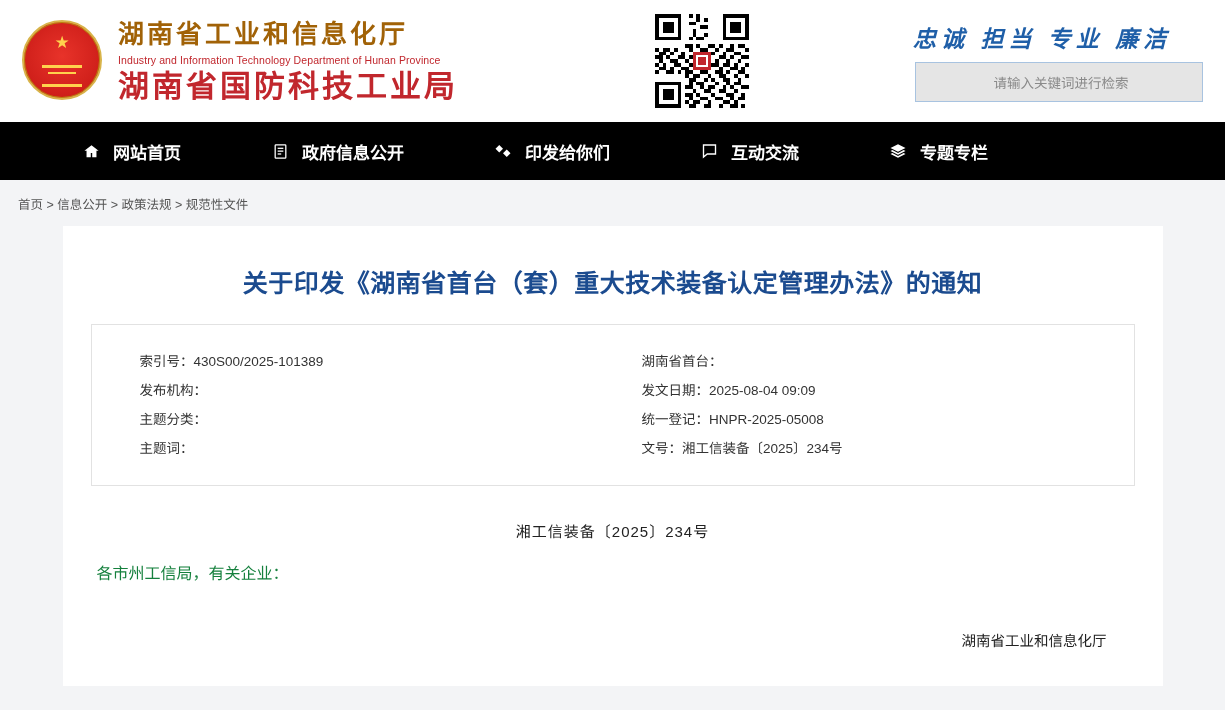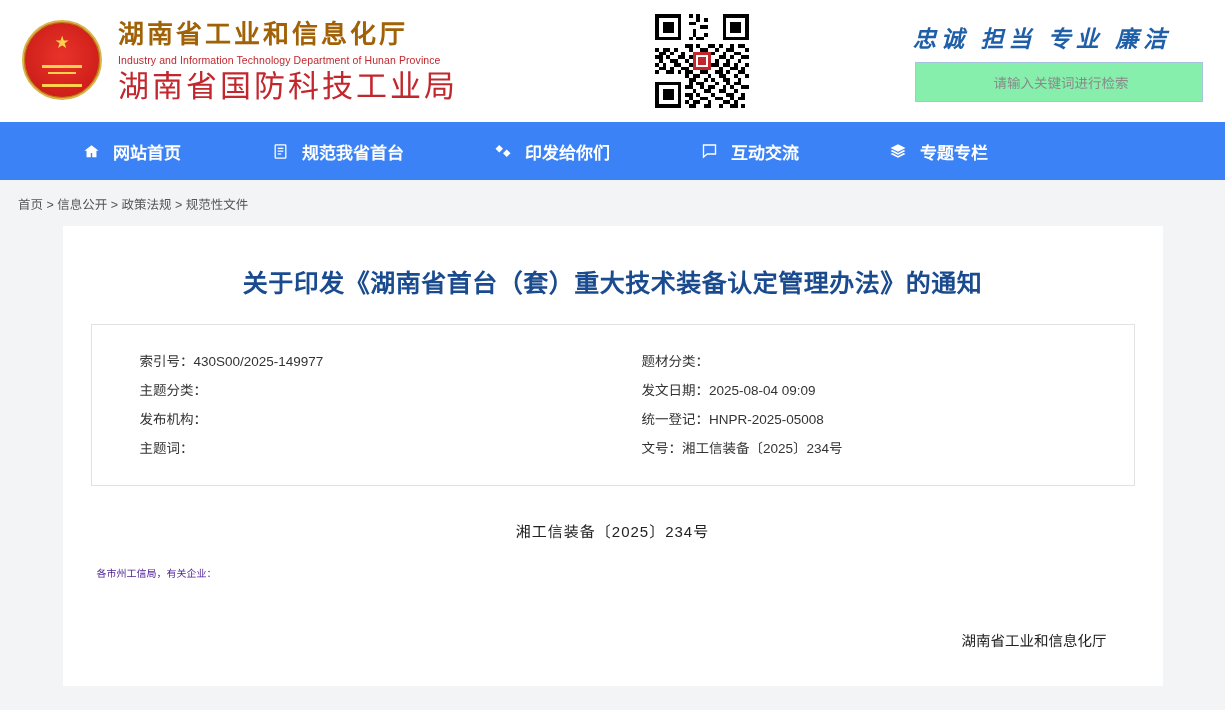--- a/index.html
+++ b/index.html
@@ -85,21 +85,21 @@
   .title-en {
     color: #c1272d;
     font-size: 10.5px;
     line-height: 16px;
     letter-spacing: 0.1px;
     white-space: nowrap;
   }
   .title-cn-2 {
     color: #c1272d;
     font-size: 31px;
-    font-weight: normal;
+    font-weight: bold;
     letter-spacing: 3px;
     line-height: 38px;
     white-space: nowrap;
   }
 
   .qr-wrap {
     position: absolute;
     left: 655px;
     top: 14px;
     width: 94px;
@@ -121,39 +121,39 @@
     font-style: italic;
     white-space: nowrap;
   }
   .search-box {
     position: absolute;
     right: 22px;
     top: 62px;
     width: 288px;
     height: 40px;
     border: 1px solid #a8c3e0;
-    background: #86efac;
+    background: #e5e5e5;
     box-sizing: border-box;
   }
   .search-box input {
     width: 100%;
     height: 100%;
     border: 0;
     outline: none;
     text-align: center;
     font-size: 13.5px;
     color: #666;
     font-family: "Liberation Sans", "DejaVu Sans", sans-serif;
     background: transparent;
   }
   .search-box input::placeholder { color: #8a8a8a; }
 
   
   .main-nav {
-    background: #3b82f6;
+    background: #000000;
     height: 58px;
     display: flex;
     align-items: center;
   }
   .nav-inner {
     width: 1225px;
     display: flex;
     align-items: center;
     padding-left: 80px;
     box-sizing: border-box;
@@ -231,22 +231,22 @@
 
   .doc-number {
     text-align: center;
     font-size: 15px;
     color: #222;
     margin: 34px 0 18px 0;
     letter-spacing: 1px;
   }
   .doc-body {
     padding: 0 34px;
-    font-size: 10px;
-    color: #4c1d95;
+    font-size: 16px;
+    color: #15803d;
     line-height: 30px;
   }
   .doc-body p { margin: 0 0 6px 0; }
   .doc-body p.indent { text-indent: 2em; }
   .doc-signature {
     text-align: right;
     padding: 34px 56px 0 0;
     font-size: 14.5px;
     color: #222;
   }
@@ -439,21 +439,21 @@
 
     <div class="nav-item">
       <span class="nav-icon">
         <svg width="17" height="19" viewBox="0 0 24 24" fill="none" stroke="#ffffff" stroke-width="1.8">
           <rect x="4.5" y="2.5" width="15" height="19" rx="1"></rect>
           <line x1="8" y1="7.5" x2="16" y2="7.5"></line>
           <line x1="8" y1="11.5" x2="16" y2="11.5"></line>
           <line x1="8" y1="15.5" x2="13" y2="15.5"></line>
         </svg>
       </span>
-      <span>规范我省首台</span>
+      <span>政府信息公开</span>
     </div>
 
     <div class="nav-item">
       <span class="nav-icon">
         <svg width="20" height="18" viewBox="0 0 24 24" fill="#ffffff">
           <path d="M7 4 2 9l5 5 5-5z"></path>
             <path d="M17 10l-5 5 5 5 5-5z"></path>
         </svg>
       </span>
       <span>印发给你们</span>
@@ -486,35 +486,35 @@
   <span>首页 &gt; 信息公开 &gt; 政策法规 &gt; 规范性文件</span>
 </div>
 
 <div class="content-card">
 
   <div class="doc-title">关于印发《湖南省首台（套）重大技术装备认定管理办法》的通知</div>
 
   <div class="meta-box">
     <div class="meta-col left">
       <div class="meta-row">
-        <span class="label">索引号：</span><span class="value">430S00/2025-149977</span>
+        <span class="label">索引号：</span><span class="value">430S00/2025-101389</span>
+      </div>
+      <div class="meta-row">
+        <span class="label">发布机构：</span><span class="value"></span>
       </div>
       <div class="meta-row">
         <span class="label">主题分类：</span><span class="value"></span>
       </div>
       <div class="meta-row">
-        <span class="label">发布机构：</span><span class="value"></span>
-      </div>
-      <div class="meta-row">
         <span class="label">主题词：</span><span class="value"></span>
       </div>
     </div>
     <div class="meta-col right">
       <div class="meta-row">
-        <span class="label">题材分类：</span><span class="value"></span>
+        <span class="label">湖南省首台：</span><span class="value"></span>
       </div>
       <div class="meta-row">
         <span class="label">发文日期：</span><span class="value">2025-08-04 09:09</span>
       </div>
       <div class="meta-row">
         <span class="label">统一登记：</span><span class="value">HNPR-2025-05008</span>
       </div>
       <div class="meta-row">
         <span class="label">文号：</span><span class="value">湘工信装备〔2025〕234号</span>
       </div>

